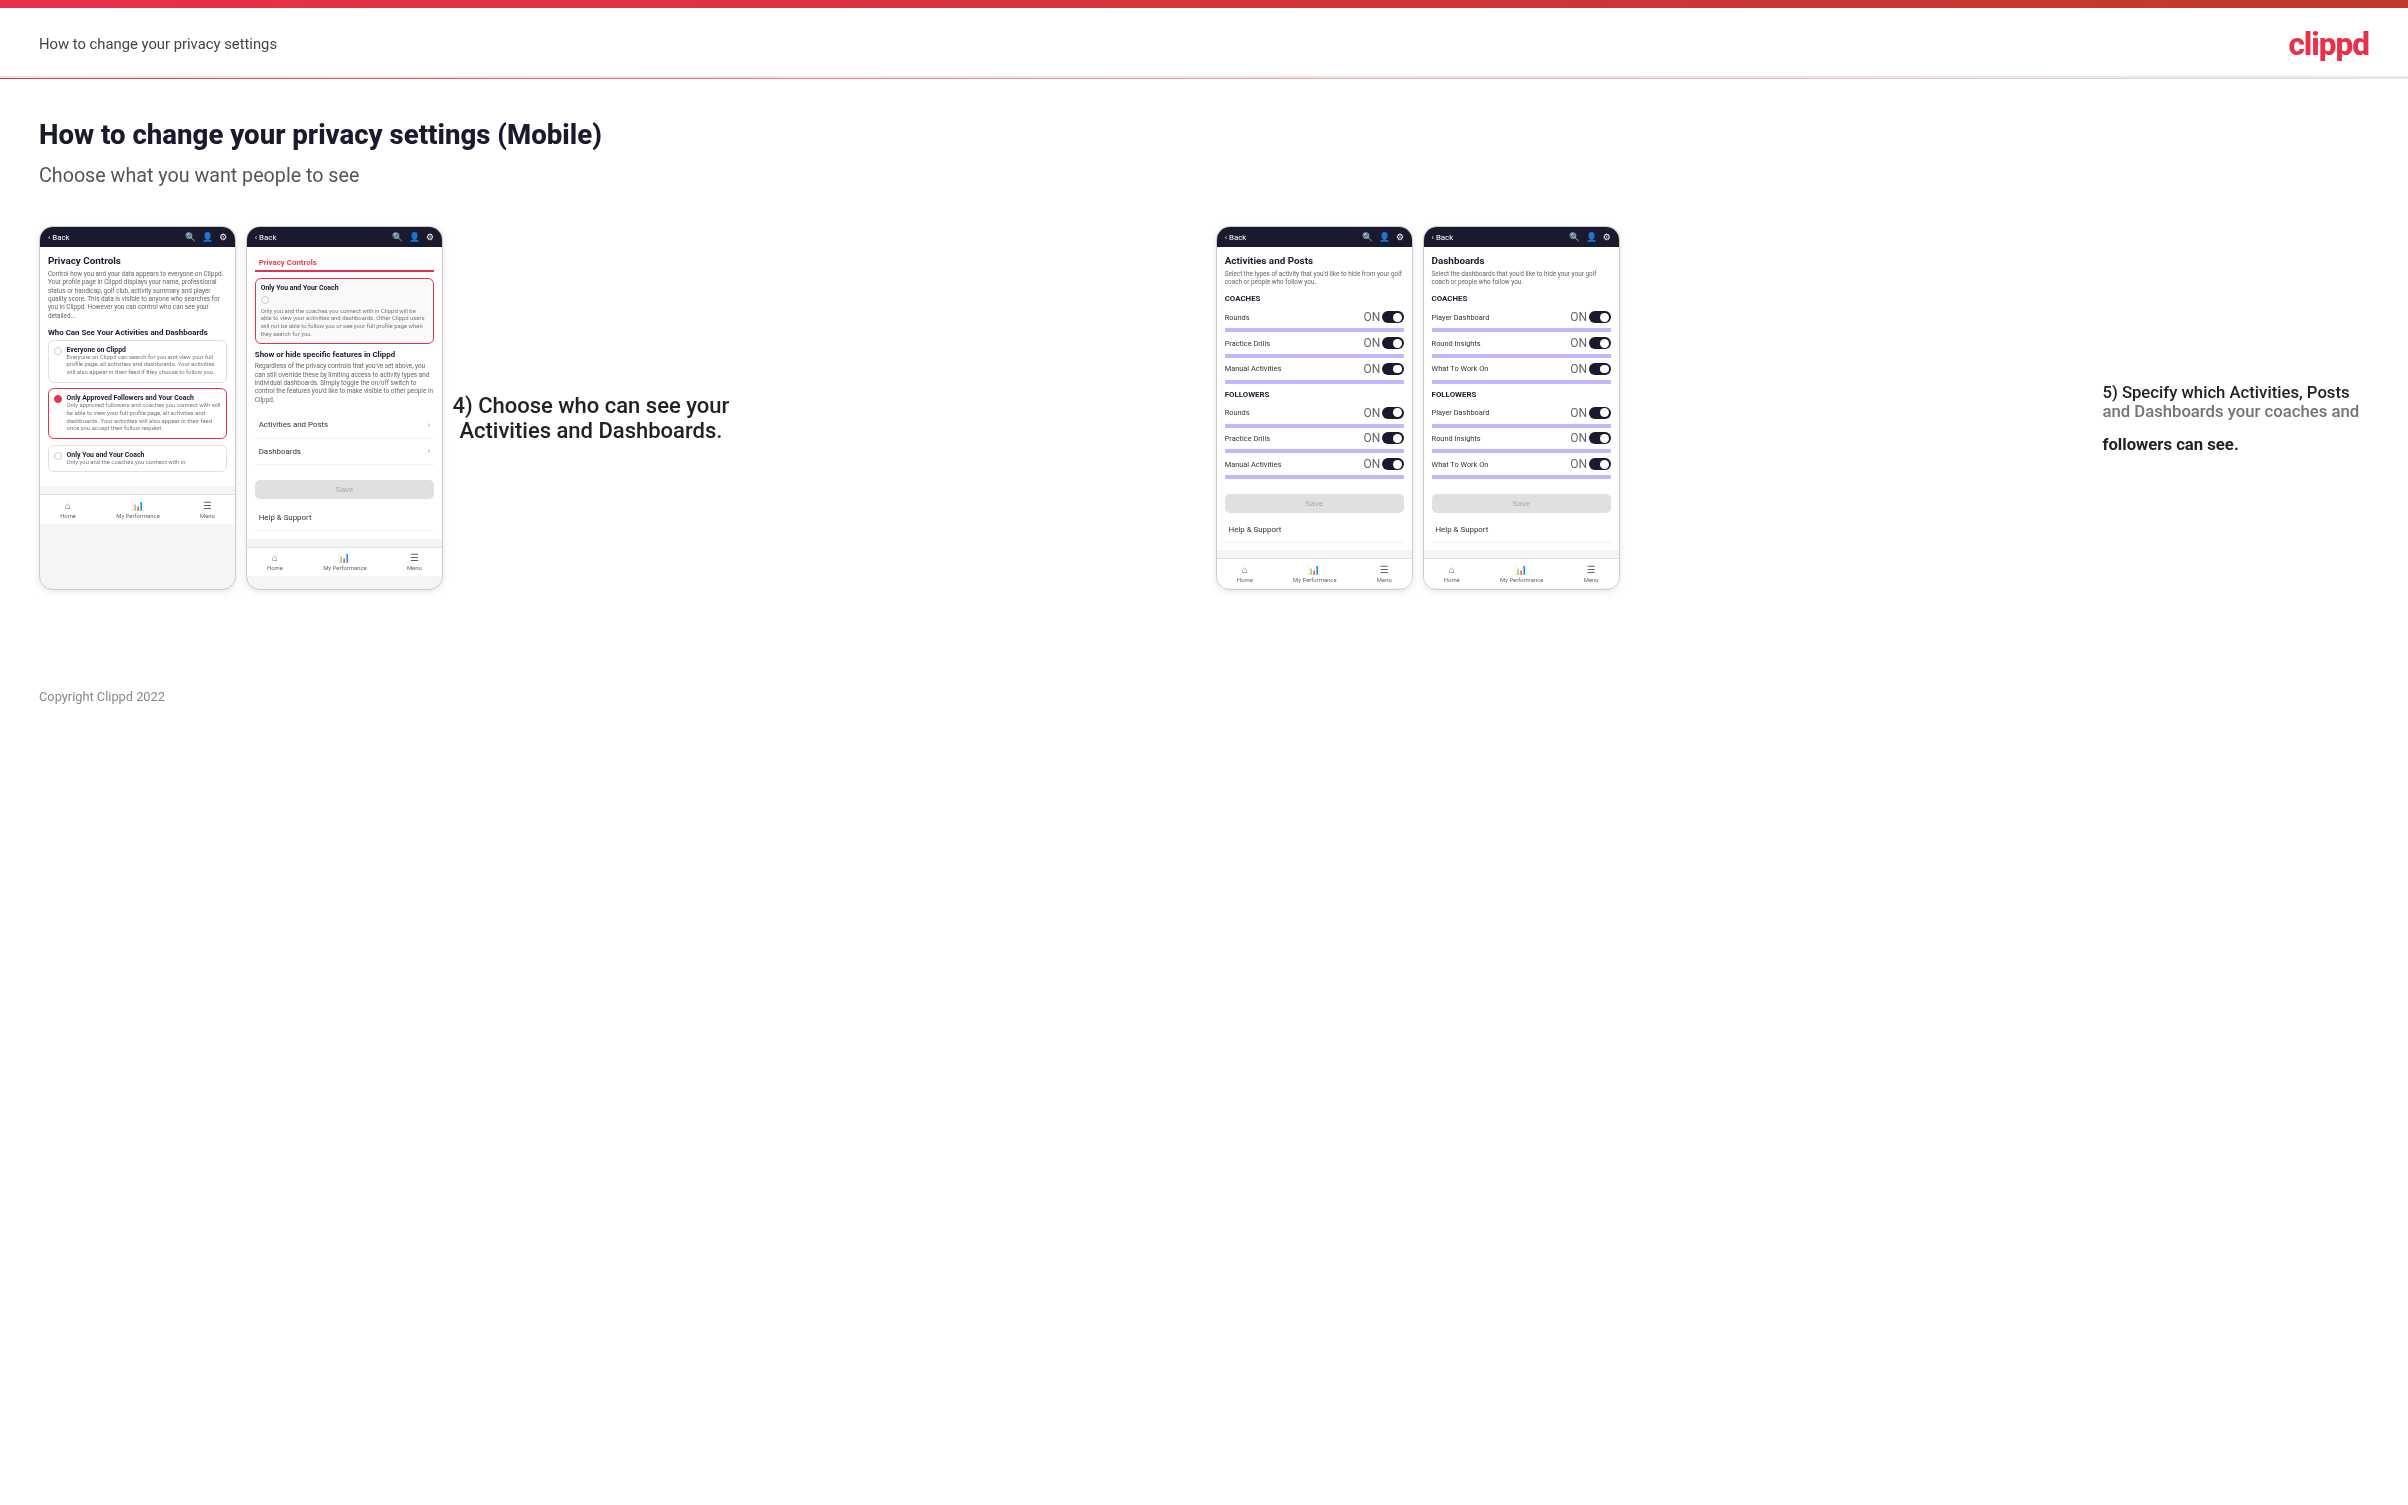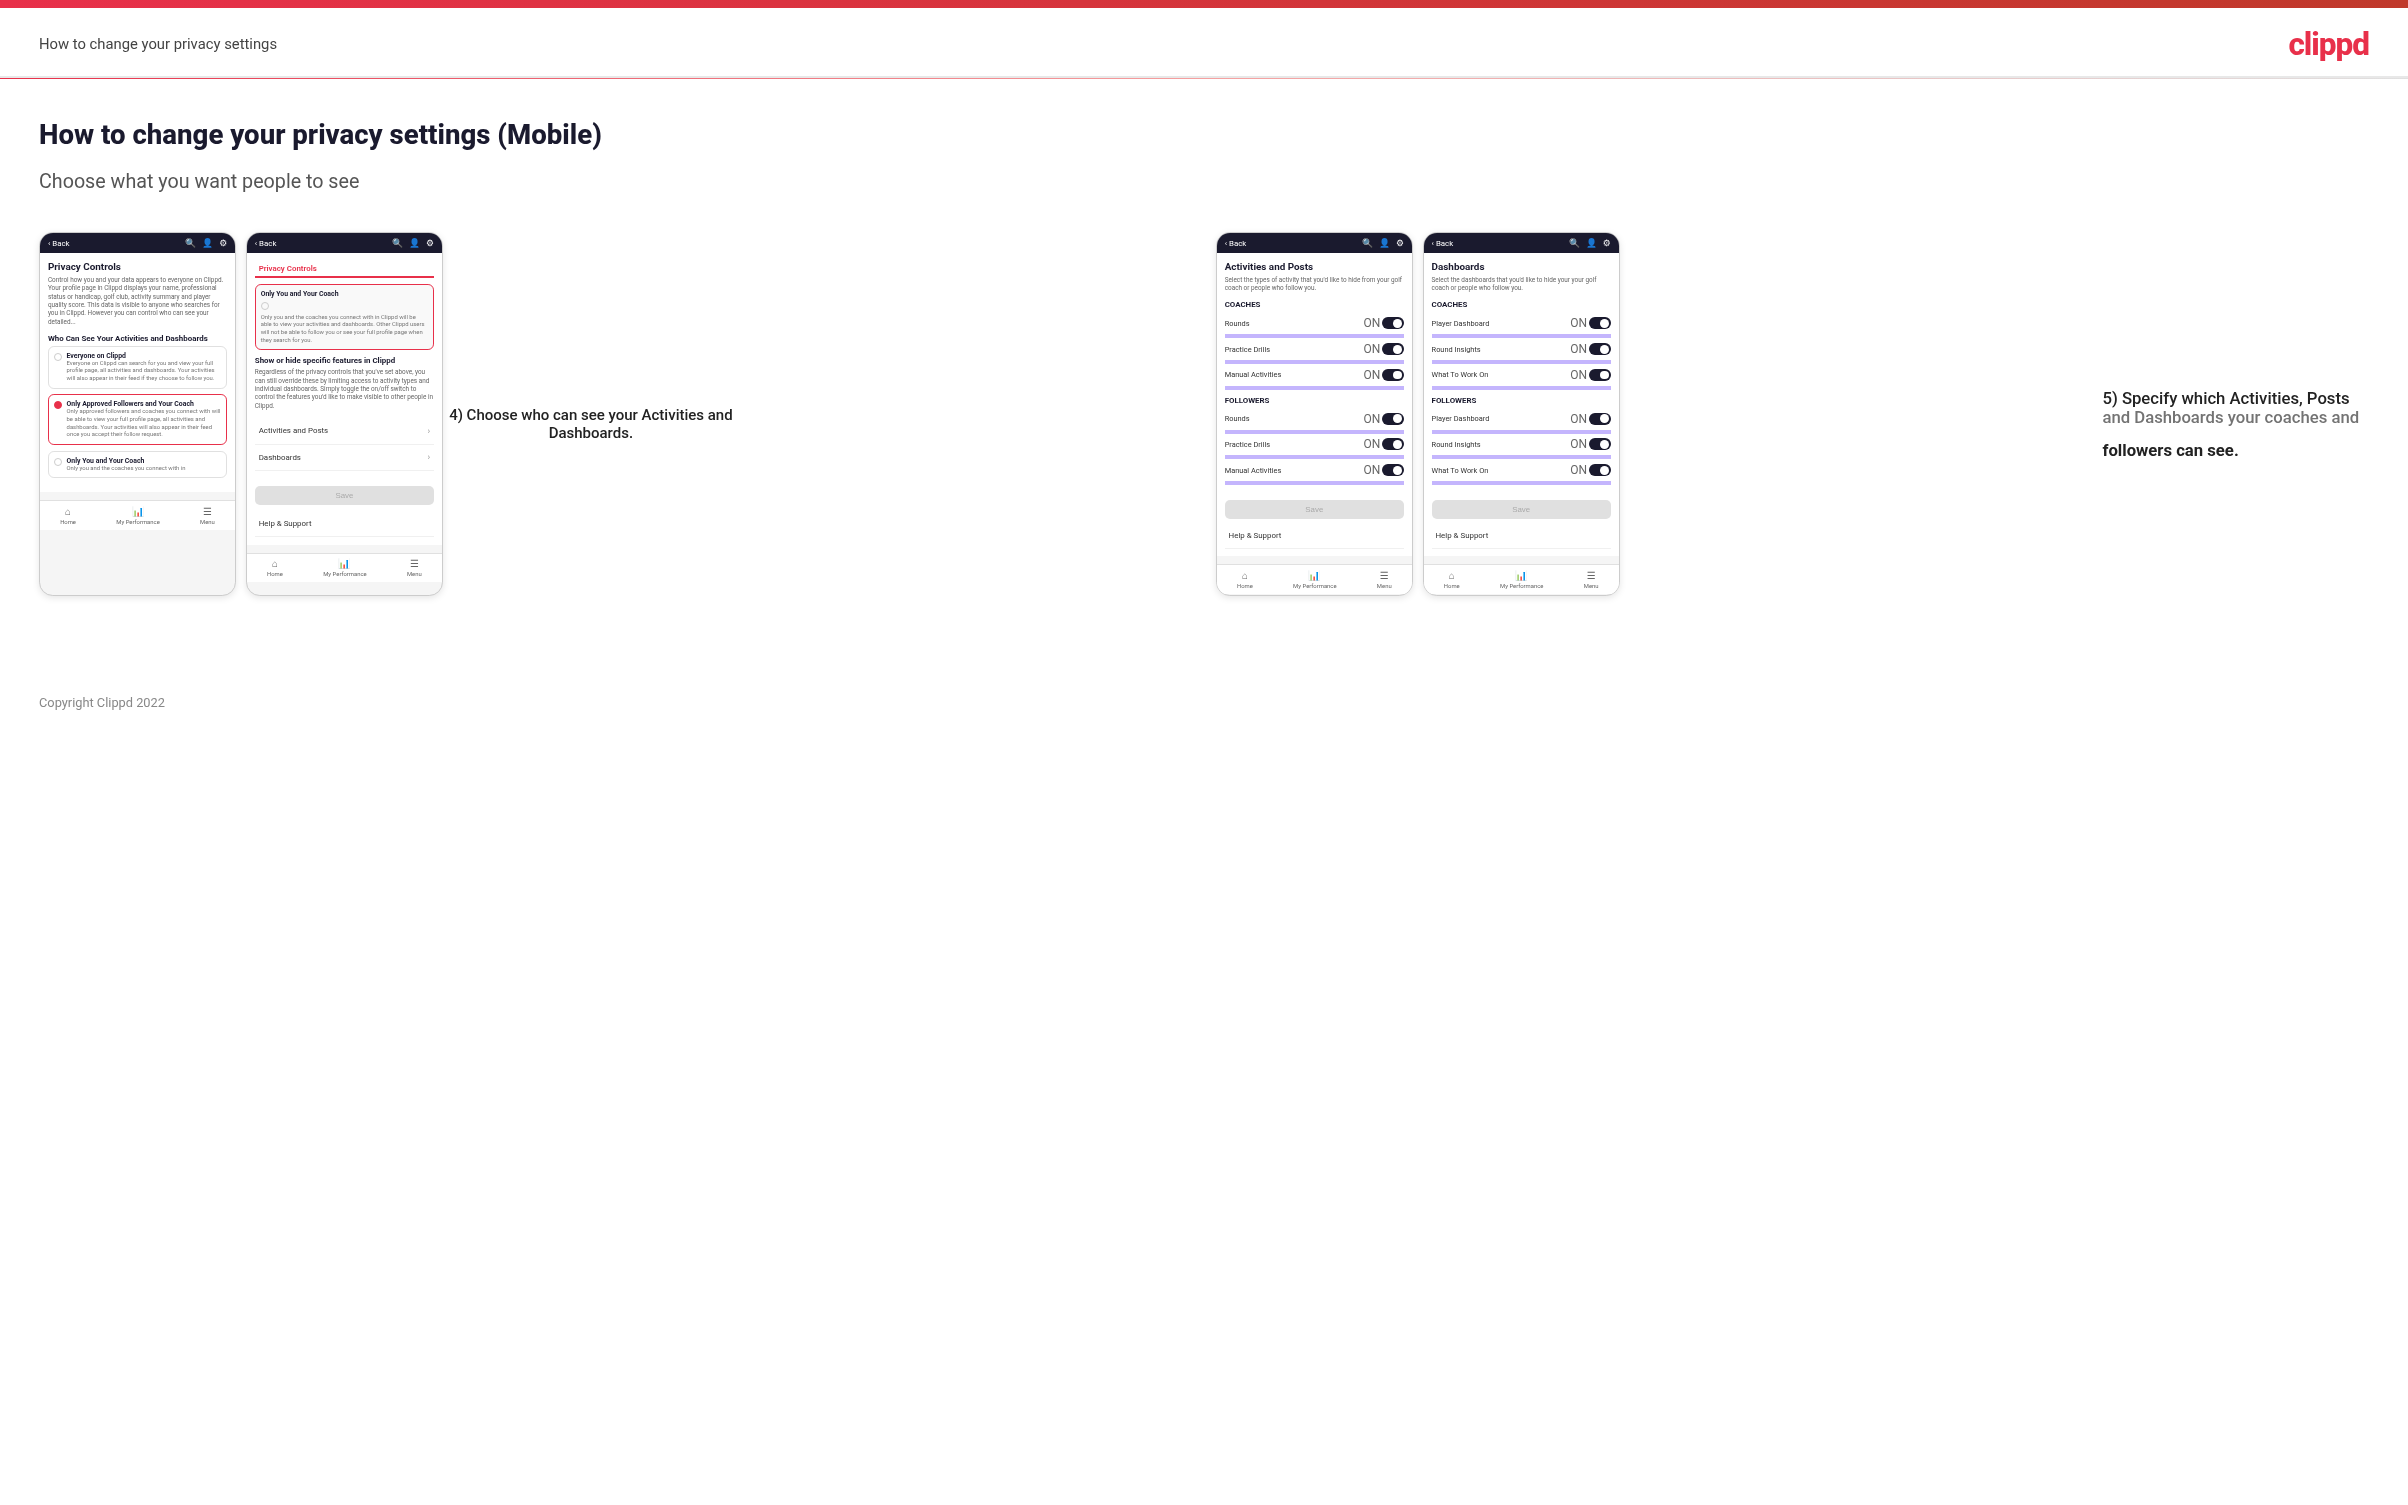--- a/index.html
+++ b/index.html
@@ -30,21 +30,21 @@
     }
 
     .content {
       padding: 39px 39px 39px 39px;
     }
 
     .page-heading {
       font-size: 27.6px;
       font-weight: 800;
       color: #1a1a2e;
-      margin-bottom: 19px;
+      margin-bottom: 13px;
     }
 
     .page-subheading {
       font-size: 19.7px;
       color: #555;
       margin-bottom: 39px;
     }
 
     
     .screenshots-row {
@@ -55,21 +55,21 @@
 
     .screenshot-group {
       display: flex;
       flex-direction: row;
       align-items: center;
       flex: 1;
     }
 
     .caption {
       margin-top: 19.7px;
-      font-size: 15px;
+      font-size: 22px;
       font-weight: 500;
       color: #222;
       text-align: center;
       max-width: 296px;
     }
 
     
     .phone {
       width: 197px;
       min-height: 364px;

